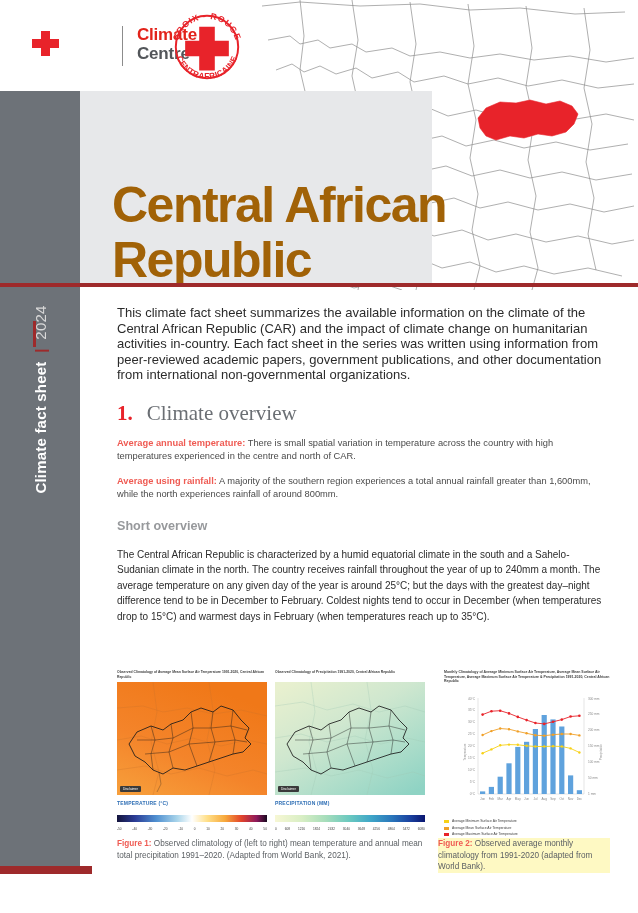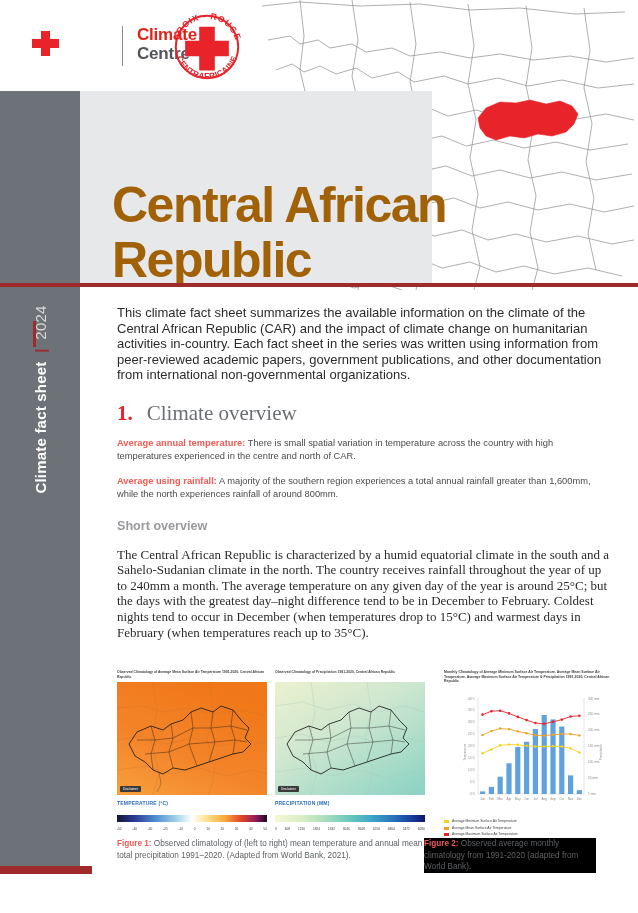--- a/index.html
+++ b/index.html
@@ -93,21 +93,21 @@
     font-size:9.3px; line-height:13.4px; color:#4a4a4a; margin-bottom:11px;
   }
   p.lead b { color:#ef5b53; font-weight:700;text-align:right; }
 
   h3.sub {
     font-size:12.6px; line-height:16px; color:#97999c; font-weight:700;
     margin-top:16px; margin-bottom:13px;
   }
 
   p.body {
-    font-size:13px; line-height:15.6px; color:#2b2b2b; font-family:Liberation Serif, serif;
+    font-size:10px; line-height:15.6px; color:#2b2b2b; 
   }
 
   
   .figs {
     position:absolute; left:117px; top:670px; width:500px; height:230px; z-index:5;
   }
   .fig { position:absolute; top:0; }
   .fig1 { left:0px;   width:150px; }
   .fig2 { left:158px; width:150px; }
   .fig3 { left:327px; width:166px; }
@@ -143,21 +143,21 @@
   .leg-row { display:flex; align-items:center; margin-bottom:1.5px; }
   .leg-mark { width:5px; height:3px; margin-right:3px; flex:0 0 auto; }
   .leg-txt { font-size:3.4px; line-height:5px; color:#3c3c3c; }
 
   
   .caption {
     font-size:8.2px; line-height:11.6px; color:#5d6165;
   }
   .caption b { color:#ef5b53; font-weight:700; }
   .cap1 { position:absolute; left:117px; top:838px; width:320px; z-index:5; }
-  .cap2 { position:absolute; left:424px; top:838px; width:172px; z-index:6; background:#000000; }
+  .cap2 { position:absolute; left:438px; top:838px; width:172px; z-index:6; background:#fef9c3; }
 </style>
 </head>
 <body>
 
 <div class="page">
 
   <div class="map-band">
     <svg width="638" height="290" viewBox="0 0 638 290" xmlns="http://www.w3.org/2000/svg">
       <rect x="0" y="0" width="638" height="290" fill="#ffffff"></rect>
       <g fill="none" stroke="#8d8d8d" stroke-width="0.7">

